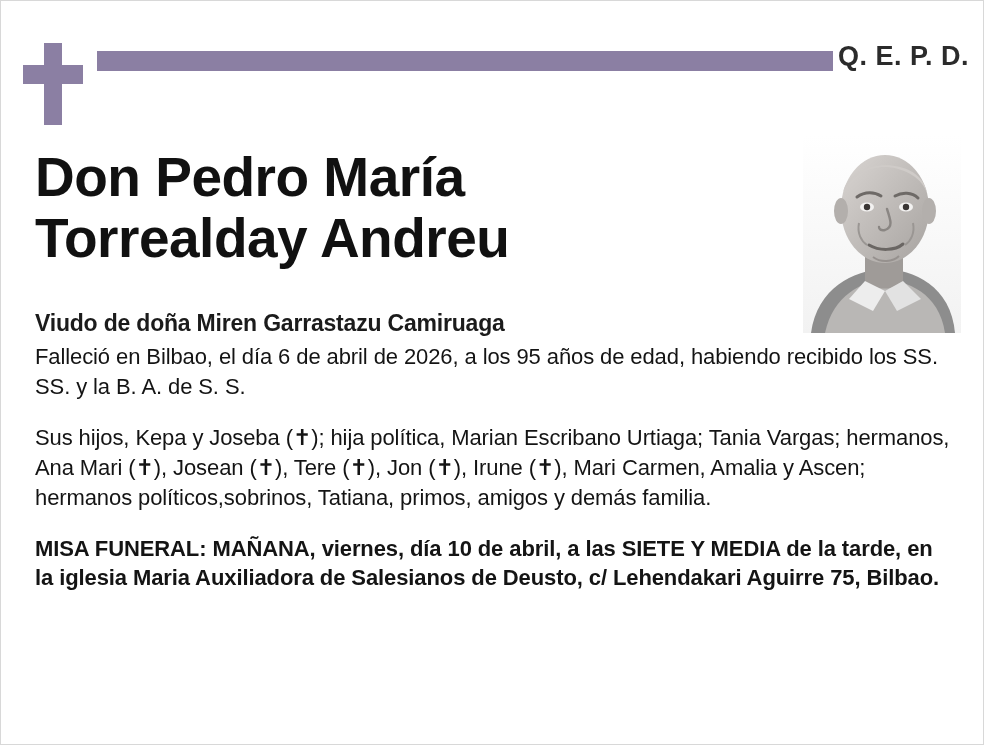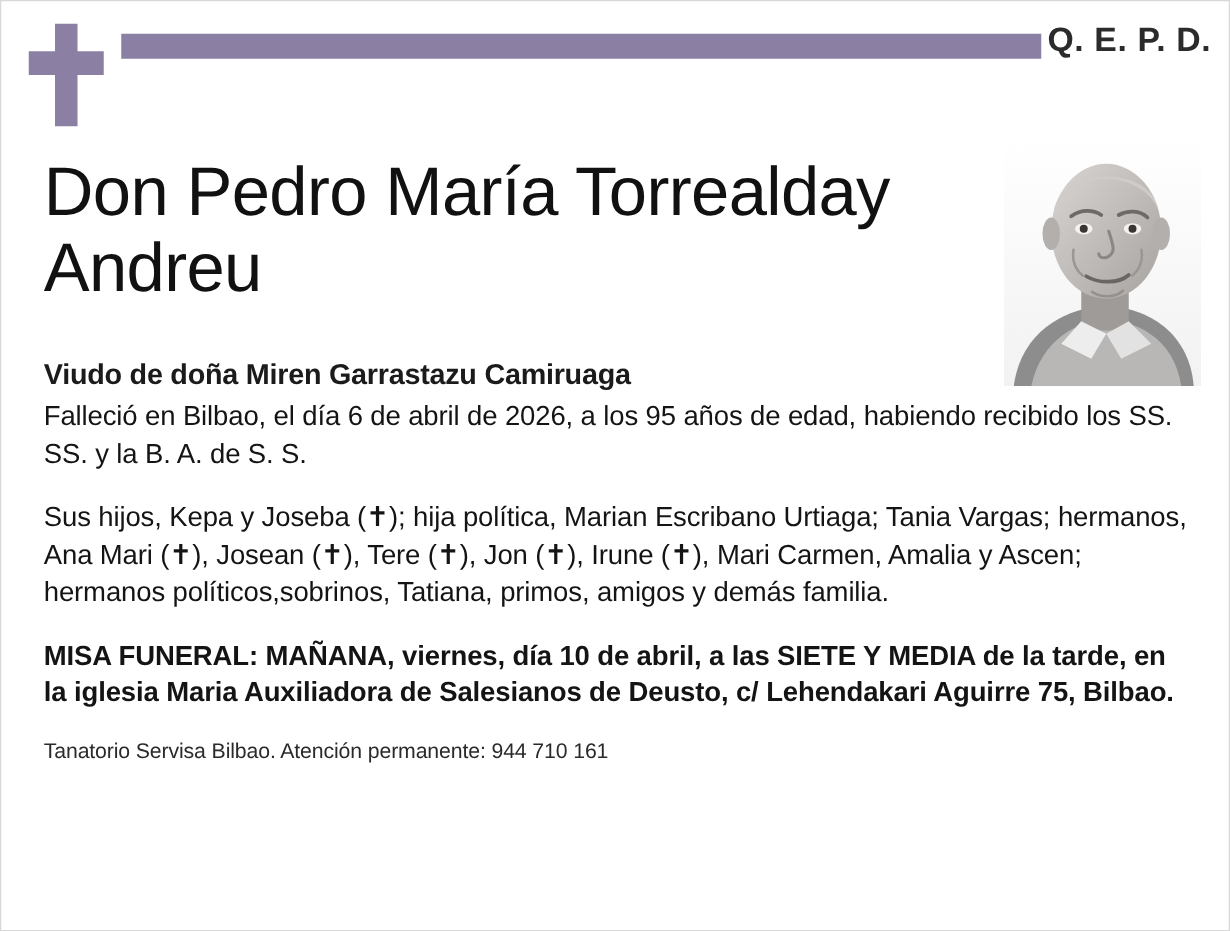--- a/index.html
+++ b/index.html
@@ -19,20 +19,21 @@
     box-sizing: border-box;
     border: 1px solid #d8d8d8;
     overflow: hidden;
   }
 
   
   .header {
     position: relative;
     height: 104px;
     padding: 0;
+    margin-top: 24px;
   }
   .cross {
     position: absolute;
     left: 22px;
     top: 18px;
     width: 60px;
     height: 82px;
   }
   .cross .v {
     position: absolute;
@@ -81,21 +82,21 @@
     top: 6px;
     width: 158px;
     height: 198px;
     overflow: hidden;
   }
   .portrait svg { display: block; }
 
   .name {
     font-size: 55px;
     line-height: 1.10;
-    font-weight: normal;
+    font-weight: bold;
     letter-spacing: -0.5px;
     color: #111111;
     margin: 0;
     padding-top: 18px;
     max-width: 700px;
     font-family: "Liberation Sans", sans-serif;
   }
   .subtitle {
     font-size: 23px;
     font-weight: bold;
@@ -190,16 +191,15 @@
     <h1 class="name">Don Pedro María Torrealday Andreu</h1>
 
     <div class="subtitle">Viudo de doña Miren Garrastazu Camiruaga</div>
 
     <p class="para">Falleció en Bilbao, el día 6 de abril de 2026, a los 95 años de edad, habiendo recibido los SS. SS. y la B. A. de S. S.</p>
 
     <p class="para family">Sus hijos, Kepa y Joseba (✝); hija política, Marian Escribano Urtiaga; Tania Vargas; hermanos, Ana Mari (✝), Josean (✝), Tere (✝), Jon (✝), Irune (✝), Mari Carmen, Amalia y Ascen; hermanos políticos,sobrinos, Tatiana, primos, amigos y demás familia.</p>
 
     <p class="para bold">MISA FUNERAL: MAÑANA, viernes, día 10 de abril, a las SIETE Y MEDIA de la tarde, en la iglesia Maria Auxiliadora de Salesianos de Deusto, c/ Lehendakari Aguirre 75, Bilbao.</p>
 
-    <p class="footer">Tanatorio Servisa Bilbao. Atención permanente: 944 710 161</p>
 
   </div>
 </div>
 
 </body></html>

